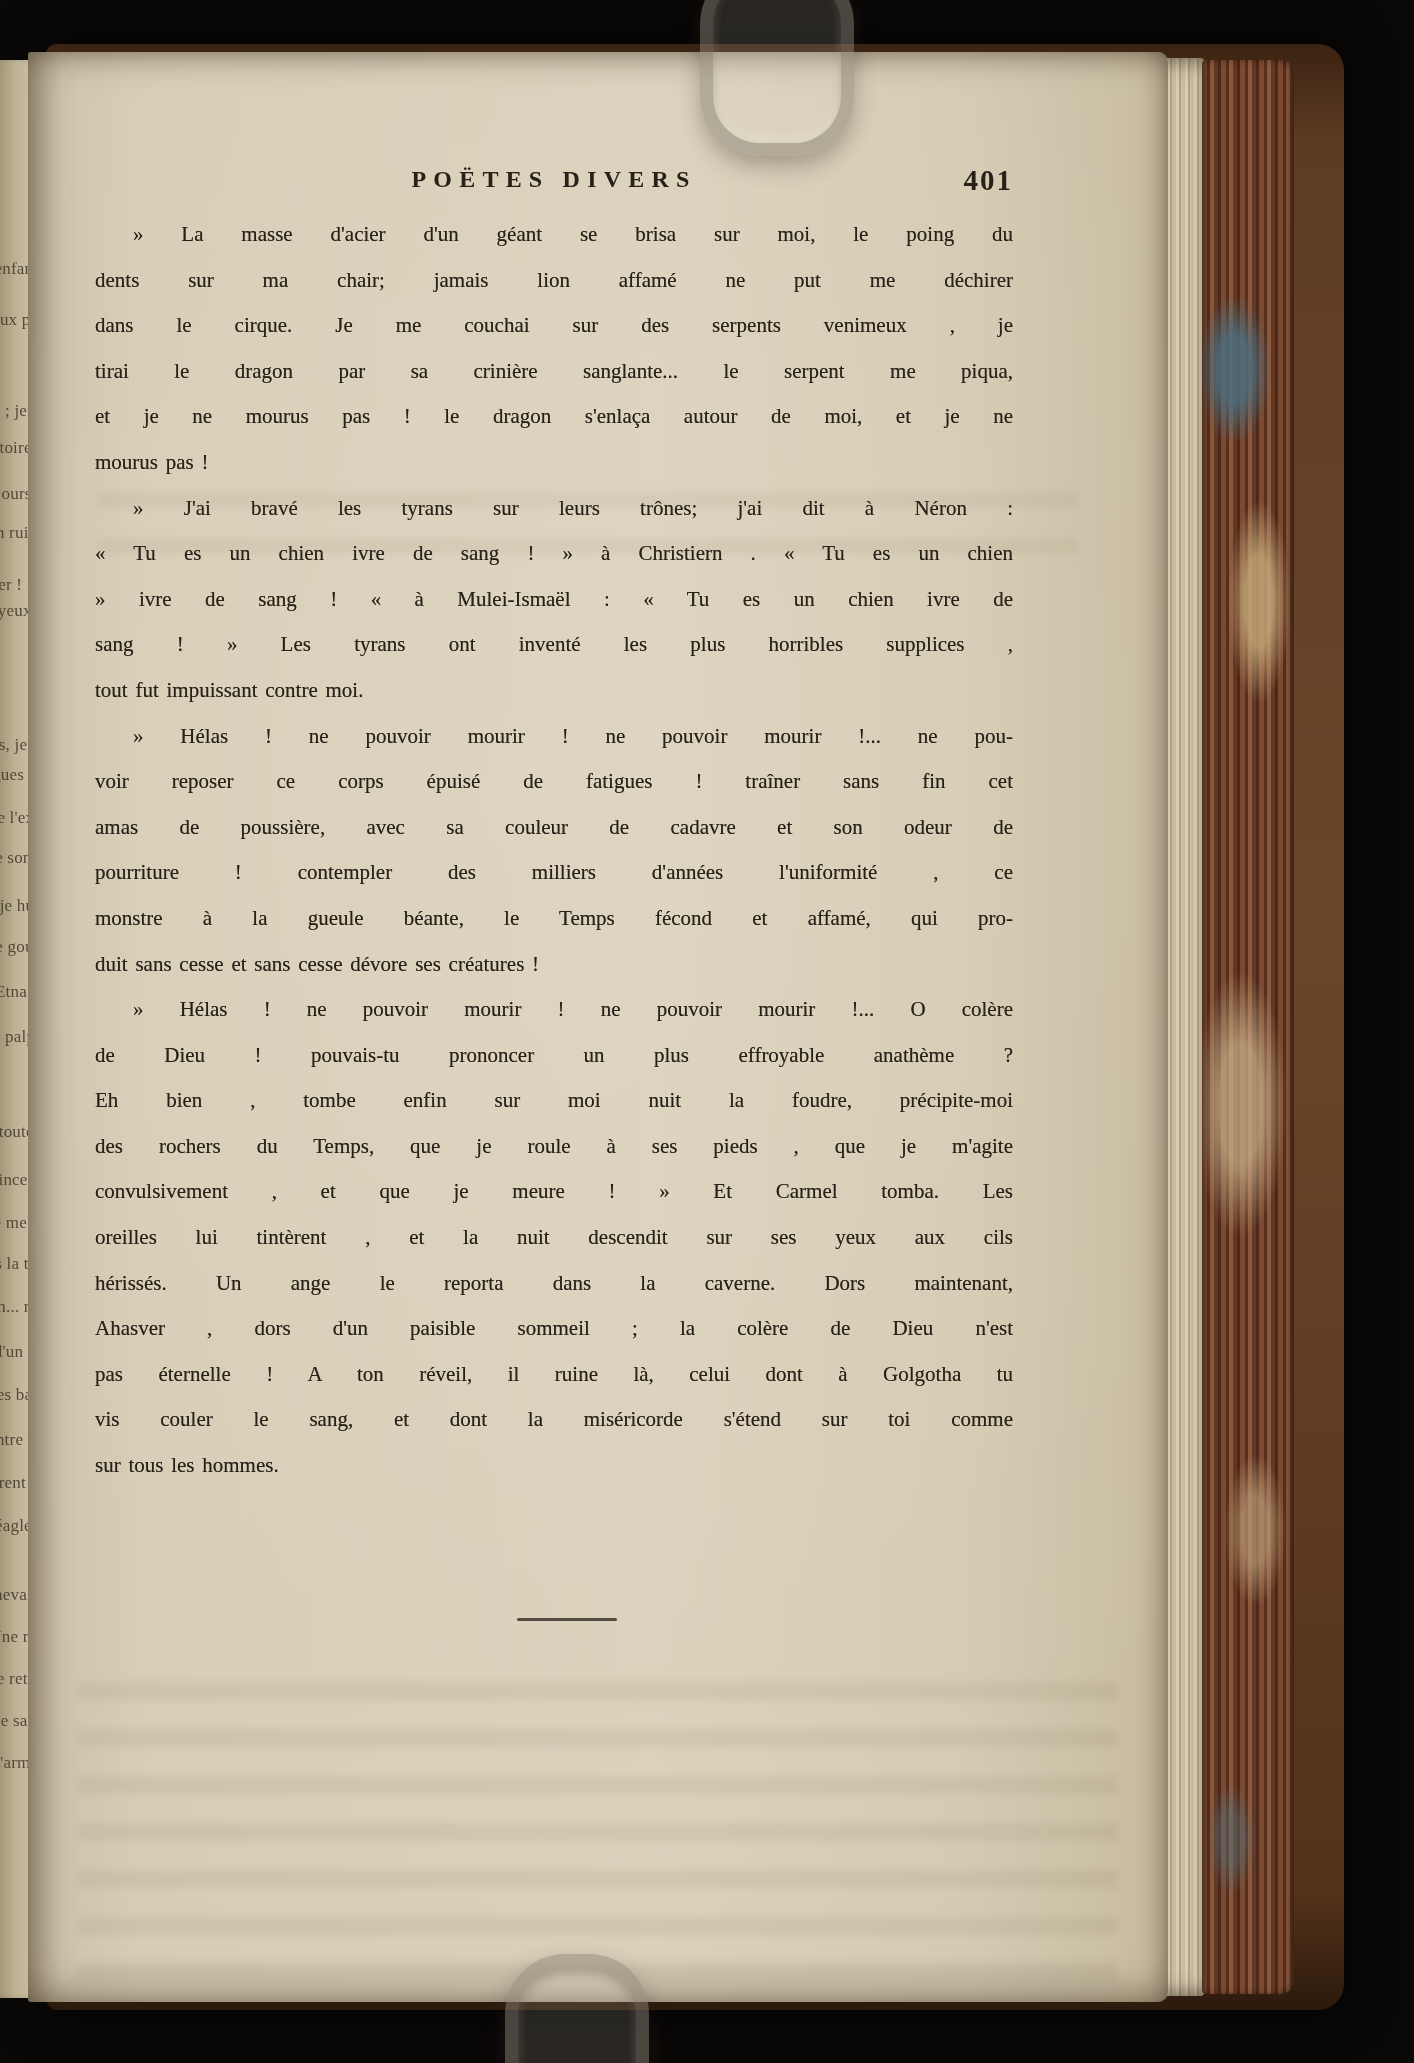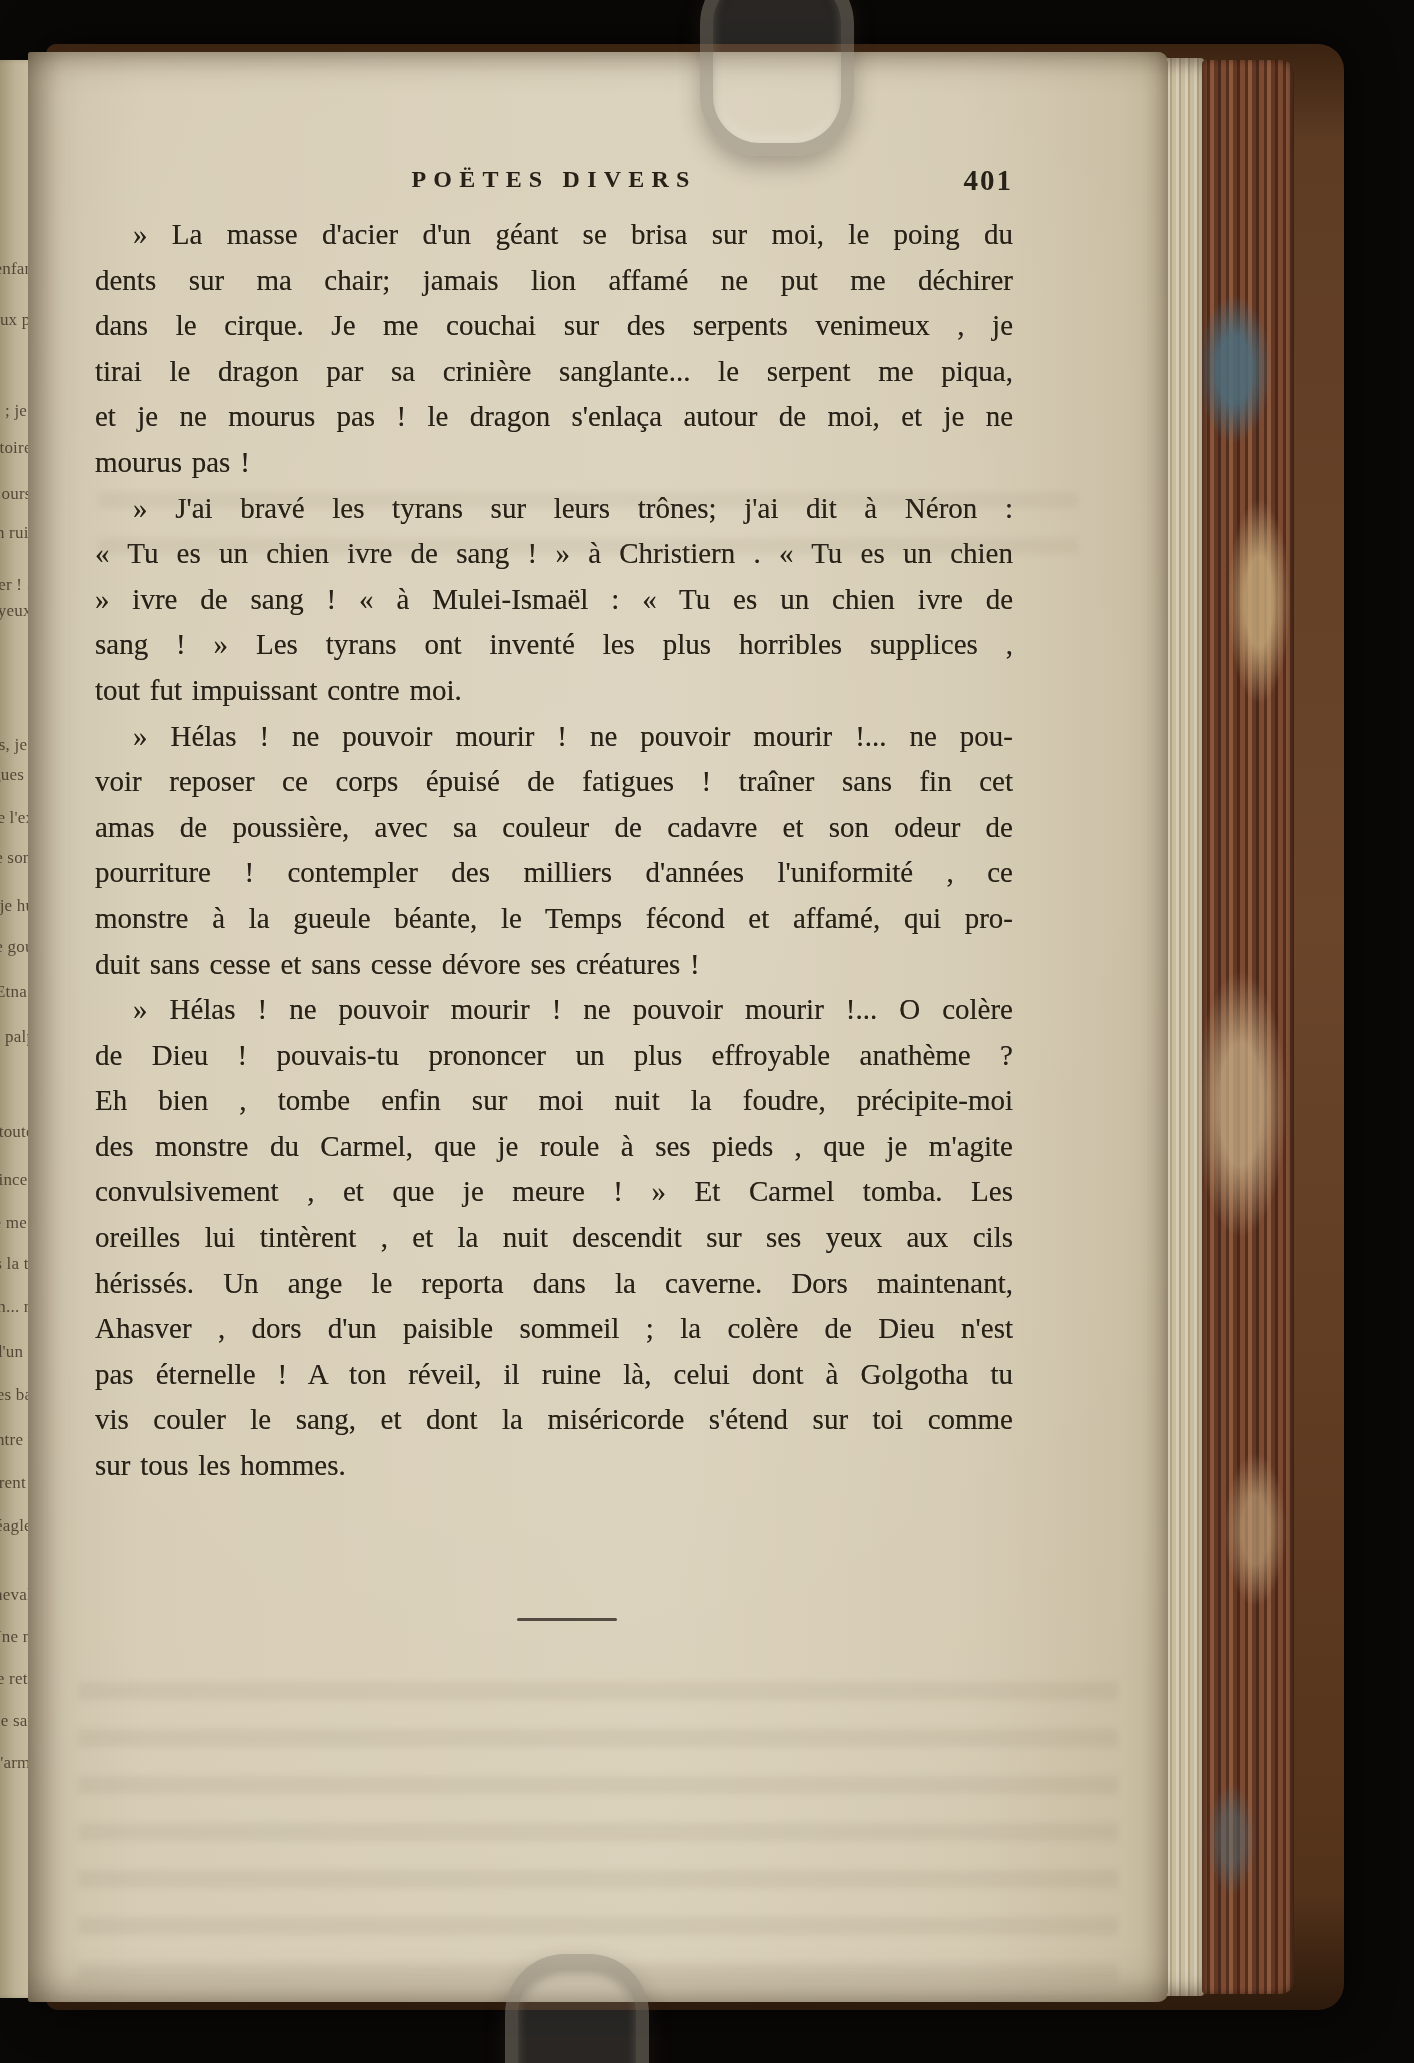--- a/index.html
+++ b/index.html
@@ -58,21 +58,21 @@
     z-index:2;
   }
   .header-row{position:absolute;left:67px;top:114px;width:918px;height:44px;}
   .header-title{
     position:absolute;left:0;right:0;text-align:center;font-size:24px;font-weight:bold;
     letter-spacing:.30em;color:var(--ink);
   }
   .folio{position:absolute;right:0;top:-2px;font-size:29px;font-weight:bold;color:var(--ink);letter-spacing:2px;}
   .body-text{
     position:absolute;left:67px;top:160px;width:918px;color:var(--ink);
-    font-size:29px;line-height:45.6px;word-spacing:2.5px;
+    font-size:21px;line-height:45.6px;word-spacing:2.5px;
     text-shadow:0 0 .5px rgba(45,35,25,.55);
   }
   .line{height:45.6px;overflow:hidden;text-align:justify;text-align-last:justify;}
   .line.indent{text-indent:38px;}
   .line.noj{text-align-last:left;}
   .rule{position:absolute;left:489px;top:1566px;width:100px;height:3px;background:var(--rule);border-radius:2px;opacity:.85;}
   .ghost{position:absolute;pointer-events:none;filter:blur(3px);}
   .ghost.g1{left:70px;top:440px;width:980px;height:80px;background:repeating-linear-gradient(180deg,rgba(115,100,75,.07) 0 16px,transparent 16px 46px);}
   .ghost.g2{left:50px;top:1630px;width:1040px;height:300px;background:repeating-linear-gradient(180deg,rgba(115,100,75,.09) 0 18px,transparent 18px 47px);}
   .clamp{
@@ -148,21 +148,21 @@
       <div class="line noj">tout fut impuissant contre moi.</div>
       <div class="line indent">» Hélas ! ne pouvoir mourir ! ne pouvoir mourir !... ne pou-</div>
       <div class="line">voir reposer ce corps épuisé de fatigues ! traîner sans fin cet</div>
       <div class="line">amas de poussière, avec sa couleur de cadavre et son odeur de</div>
       <div class="line">pourriture ! contempler des milliers d'années l'uniformité , ce</div>
       <div class="line">monstre à la gueule béante, le Temps fécond et affamé, qui pro-</div>
       <div class="line noj">duit sans cesse et sans cesse dévore ses créatures !</div>
       <div class="line indent">» Hélas ! ne pouvoir mourir ! ne pouvoir mourir !... O colère</div>
       <div class="line">de Dieu ! pouvais-tu prononcer un plus effroyable anathème ?</div>
       <div class="line">Eh bien , tombe enfin sur moi nuit la foudre, précipite-moi</div>
-      <div class="line">des monstre du Carmel, que je roule à ses pieds , que je m'agite</div>
+      <div class="line">des rochers du Temps, que je roule à ses pieds , que je m'agite</div>
       <div class="line">convulsivement , et que je meure ! » Et Carmel tomba. Les</div>
       <div class="line">oreilles lui tintèrent , et la nuit descendit sur ses yeux aux cils</div>
       <div class="line">hérissés. Un ange le reporta dans la caverne. Dors maintenant,</div>
       <div class="line">Ahasver , dors d'un paisible sommeil ; la colère de Dieu n'est</div>
       <div class="line">pas éternelle ! A ton réveil, il ruine là, celui dont à Golgotha tu</div>
       <div class="line">vis couler le sang, et dont la miséricorde s'étend sur toi comme</div>
       <div class="line noj">sur tous les hommes.</div>
     </div>
 
   <div class="rule"></div>

